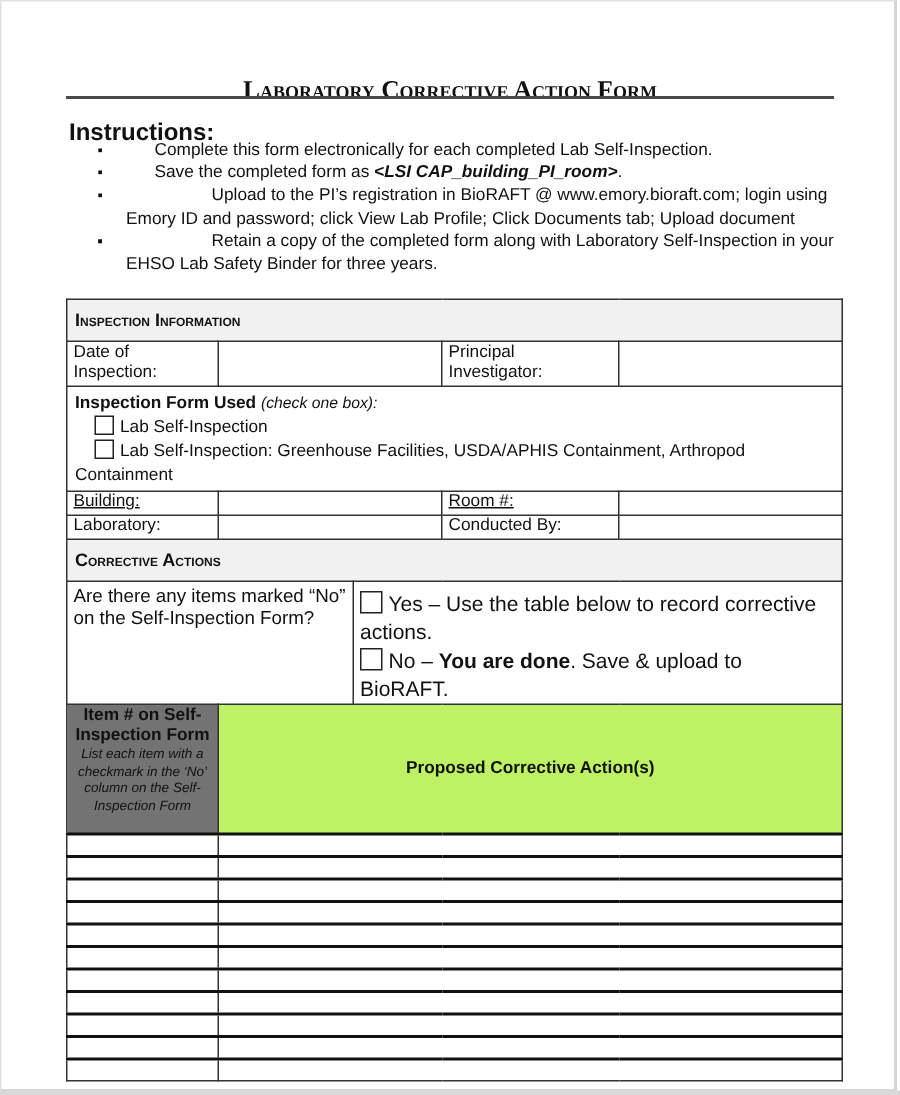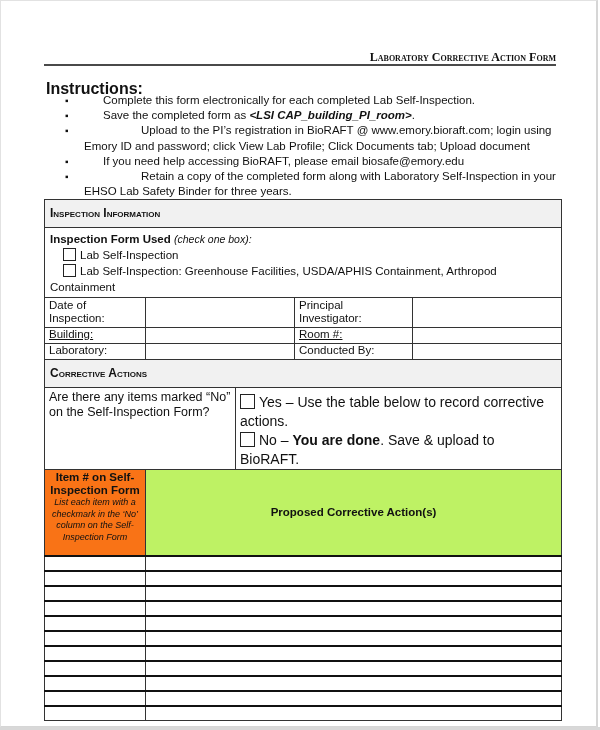--- a/index.html
+++ b/index.html
@@ -1,35 +1,35 @@
 <!DOCTYPE html>
 <html><head>
 <meta charset="utf-8">
 <style>
   html, body { margin:0; padding:0; background:#ffffff; }
   body { width:600px; height:730px; position:relative; overflow:hidden;
          font-family:"Liberation Sans", sans-serif; color:#111; }
   .page-frame { position:absolute; left:0; top:0; width:598px; height:728px;
                 border-right:2px solid #d6d6d6; border-bottom:2px solid #d6d6d6; border-left:1px solid #e2e2e2; border-top:1px solid #e2e2e2; box-sizing:border-box; }
-  .title { position:absolute; left:44px; top:50px; width:512px; text-align:right;
-           font-family:"Liberation Serif", serif; font-weight:bold; font-size:12px; font-variant:small-caps; letter-spacing:0; color:#111; }
+  .title { position:absolute; left:44px; top:50px; width:512px; text-align:center;
+           font-family:"Liberation Serif", serif; font-weight:bold; font-size:17px; font-variant:small-caps; letter-spacing:0; color:#111; }
   .title-rule { position:absolute; left:44px; top:64px; width:512px; height:2px; background:#4a4a4a; }
   .instructions-label { position:absolute; left:46px; top:80px; font-size:16px; font-weight:bold; }
   .instr { position:absolute; left:46px; top:93px; width:520px; font-size:11.5px; line-height:15.2px; }
   .instr .item { position:relative; padding-left:57px; }
   .instr .item .bullet { position:absolute; left:19px; top:0; font-size:10px; }
   .instr .item.wrap { padding-left:0; text-indent:57px; padding-left:38px; text-indent:19px; }
   .instr .item.wrap .bullet { left:19px; }
 
   table.form { position:absolute; left:44px; top:199px; width:517px; border-collapse:collapse; table-layout:fixed; font-size:11.5px; }
   table.form td { border:1.5px solid #333; padding:0 4px; vertical-align:top; line-height:13px; }
   .section-head { background:#f1f1f1; font-weight:bold; font-variant:small-caps; font-size:12px; height:21px; vertical-align:middle !important; padding:3px 5px !important;margin-left:12px; }
   .cbox { display:inline-block; width:11px; height:11px; border:1px solid #222; vertical-align:-2px; margin-right:4px; background:#fff; }
   .italic { font-style:italic; font-weight:normal; font-size:10.5px; }
-  .item-head { background:#f97316; text-align:center; font-weight:bold; font-size:11.5px; line-height:12.5px; padding:1px 2px !important; }
+  .item-head { background:#737373; text-align:center; font-weight:bold; font-size:11.5px; line-height:12.5px; padding:1px 2px !important; }
   .item-head .sub { font-style:italic; font-weight:normal; font-size:9px; line-height:11.5px; display:block; }
   .prop-head { background:#bef264; text-align:center; vertical-align:middle !important; font-weight:bold; font-size:11.5px; }
   tr.blank td { height:13px; border-top:2px solid #111; }
   .bottom-line { position:absolute; left:0; top:727px; width:600px; height:3px; background:#d8d8d8; }
 </style>
 </head>
 <body>
 
 <div class="page-frame"></div>
 
@@ -45,51 +45,50 @@
   </div>
   <div class="item">
     <span class="bullet">▪</span>
     <span>Save the completed form as </span><b><i>&lt;LSI CAP_building_PI_room&gt;</i></b><span>.</span>
   </div>
   <div class="item wrap" style="padding-left:38px;text-indent:19px;">
     <span class="bullet" style="left:19px;text-indent:0;">▪</span><span style="display:inline-block;width:38px;"></span><span>Upload to the PI’s registration in BioRAFT @ www.emory.bioraft.com; login using Emory ID and password; click View Lab Profile; Click Documents tab; Upload document</span>
   </div>
   <div class="item">
     <span class="bullet">▪</span>
-    <span>If you need help accessing BioRAFT, please email biosafe@emory.edu</span>
   </div>
   <div class="item wrap" style="padding-left:38px;text-indent:19px;">
     <span class="bullet" style="left:19px;text-indent:0;">▪</span><span style="display:inline-block;width:38px;"></span><span>Retain a copy of the completed form along with Laboratory Self-Inspection in your EHSO Lab Safety Binder for three years.</span>
   </div>
 </div>
 
 <table class="form">
   <colgroup>
     <col style="width:101px">
       <col style="width:90px">
       <col style="width:59px">
       <col style="width:118px">
       <col style="width:149px">
   </colgroup>
   <tbody>
       <tr>
     <td colspan="5" class="section-head">Inspection Information</td>
   </tr>
+  <tr style="height:30px;">
+    <td style="padding-top:1px;">Date of Inspection:</td>
+    <td colspan="2"></td>
+    <td style="padding-top:1px;">Principal Investigator:</td>
+    <td></td>
+  </tr>
   <tr>
     <td colspan="5" style="padding:3px 5px 2px 5px; line-height:16px;">
       <div><b>Inspection Form Used</b> <span class="italic">(check one box):</span></div>
       <div style="padding-left:13px;"><span class="cbox"></span><span>Lab Self-Inspection</span></div>
       <div style="text-indent:13px;"><span class="cbox" style="text-indent:0"></span><span>Lab Self-Inspection: Greenhouse Facilities, USDA/APHIS Containment, Arthropod Containment</span></div>
     </td>
-  </tr>
-  <tr style="height:30px;">
-    <td style="padding-top:1px;">Date of Inspection:</td>
-    <td colspan="2"></td>
-    <td style="padding-top:1px;">Principal Investigator:</td>
-    <td></td>
   </tr>
   <tr style="height:16px;text-decoration:underline;">
     <td>Building:</td>
     <td colspan="2"></td>
     <td>Room #:</td>
     <td></td>
   </tr>
   <tr style="height:16px;">
     <td>Laboratory:</td>
     <td colspan="2"></td>

